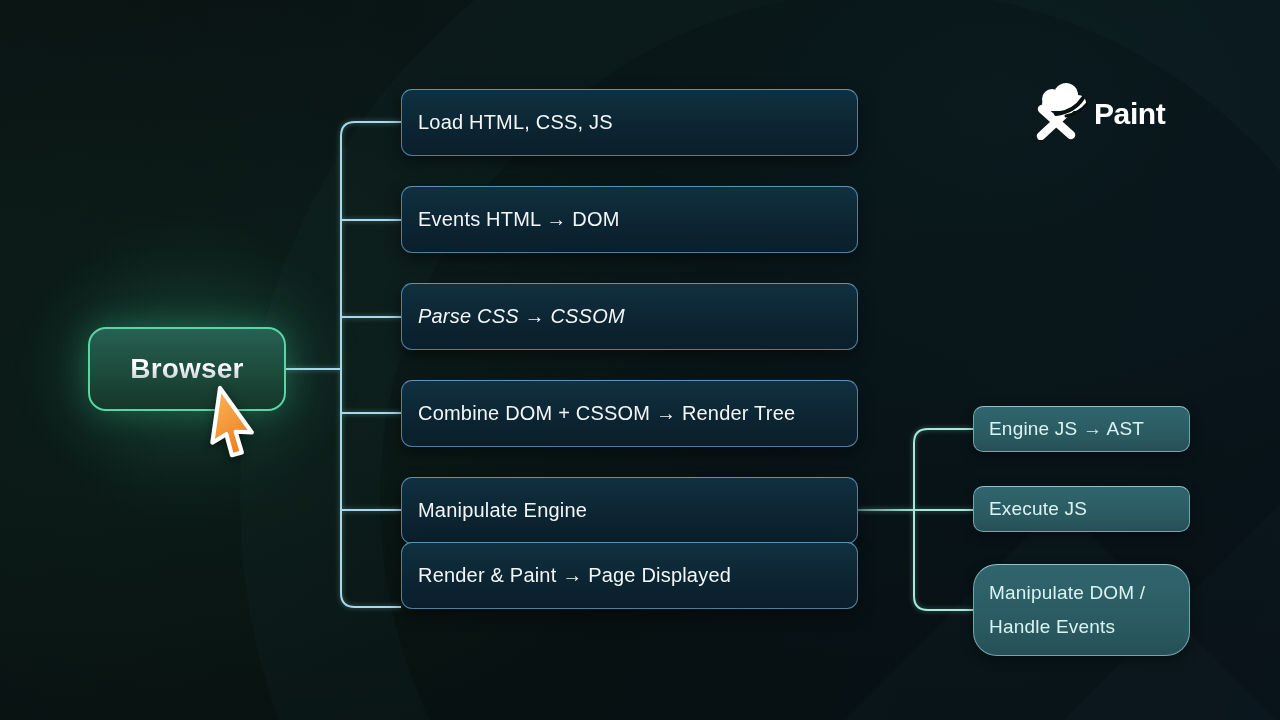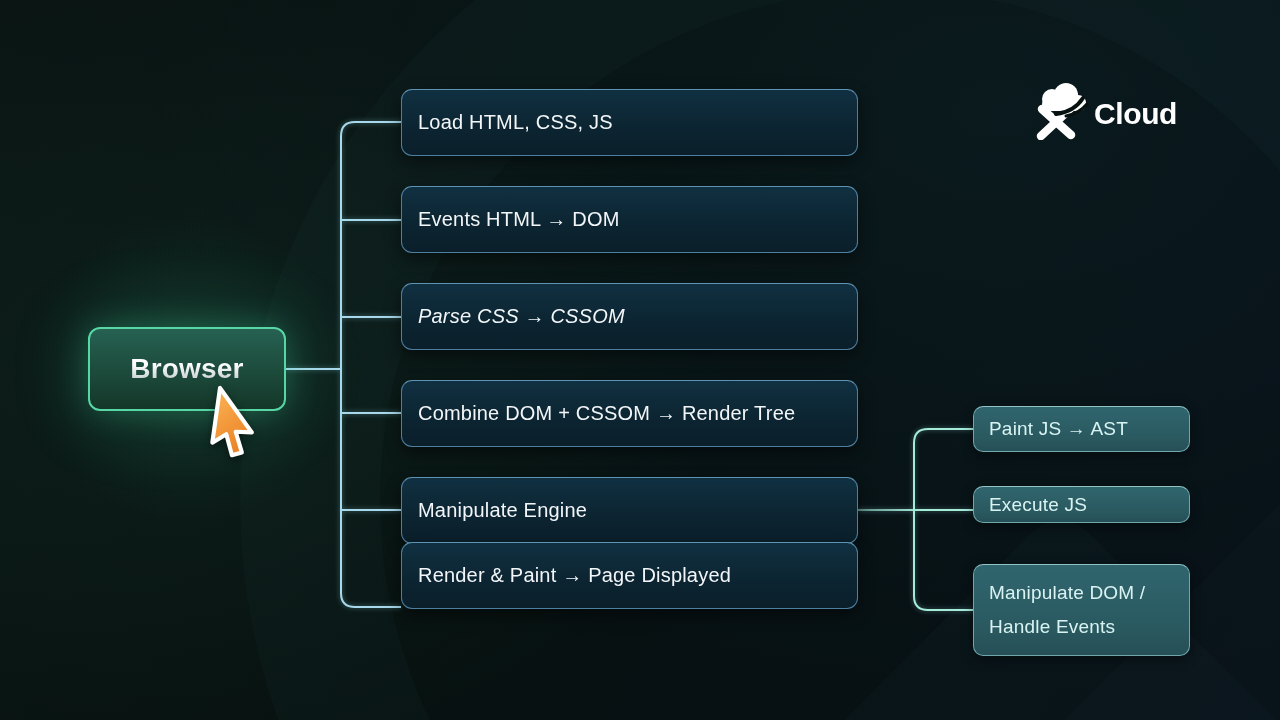--- a/index.html
+++ b/index.html
@@ -22,21 +22,21 @@
     background:radial-gradient(closest-side,rgba(70,205,150,0.12),transparent 70%);}
 
   .connectors{position:absolute;left:0;top:0;
     filter:drop-shadow(0 0 2.5px rgba(150,225,235,0.45));}
 
   .node{position:absolute;display:flex;align-items:center;box-sizing:border-box;}
 
   .root-node{
     left:88px;top:327px;width:198px;height:84px;justify-content:center;
     background:linear-gradient(180deg,#266152 0%,#1c4a3b 55%,#143729 100%);
-    border:2px solid #57d6a6;border-radius:12px;
+    border:2px solid #57d6a6;border-radius:18px;
     box-shadow:0 0 34px rgba(64,214,158,0.30),0 0 90px rgba(64,214,158,0.14);
   }
   .root-node .label{
     font-size:28px;font-weight:600;letter-spacing:0.2px;
     background:linear-gradient(180deg,#ffffff 35%,#b4c1c3 100%);
     -webkit-background-clip:text;background-clip:text;color:transparent;
   }
 
   .main-node{
     left:401px;width:457px;height:67px;padding-left:16px;
@@ -49,22 +49,22 @@
   .main-node.m3{top:380px;} .main-node.m4{top:477px;} .main-node.m5{top:542px;}
 
   .sub-node{
     left:973px;width:217px;padding-left:15px;padding-right:12px;
     background:linear-gradient(180deg,#30656e 0%,#2a5960 70%,#264f57 100%);
     border:1px solid #6fa7ab;border-top-color:#8fc3c4;border-radius:10px;
     box-shadow:0 4px 12px rgba(0,0,0,0.38);
     color:#d9f3f2;font-size:19px;font-weight:500;line-height:34px;letter-spacing:0.2px;
   }
   .sub-node.s0{top:406px;height:46px;}
-  .sub-node.s1{top:486px;height:37px;}
-  .sub-node.s2{top:564px;height:92px;}
+  .sub-node.s1{top:486px;height:46px;}
+  .sub-node.s2{top:564px;height:92px;border-radius:24px;}
 
   .logo{position:absolute;left:1028px;top:78px;display:flex;align-items:center;}
   .logo-text{color:#ffffff;font-size:30px;font-weight:800;letter-spacing:-0.4px;margin-left:2px;margin-top:10px;}
 
   .cursor{position:absolute;left:196px;top:382px;width:80px;height:84px;
     filter:drop-shadow(0 3px 5px rgba(0,0,0,0.45));}
 </style>
 </head>
 <body>
 
@@ -114,21 +114,21 @@
     <span>Combine DOM + CSSOM → Render Tree</span>
   </div>
   <div class="node main-node m4">
     <span>Manipulate Engine</span>
   </div>
   <div class="node main-node m5">
     <span>Render &amp; Paint → Page Displayed</span>
   </div>
 
   <div class="node sub-node s0">
-    <span>Paint JS → AST</span>
+    <span>Engine JS → AST</span>
   </div>
   <div class="node sub-node s1">
     <span>Execute JS</span>
   </div>
   <div class="node sub-node s2">
     <span>Manipulate DOM / Handle Events</span>
   </div>
 
   <svg class="cursor" viewBox="0 0 40 42">
     <defs>
@@ -152,16 +152,16 @@
         <circle cx="24" cy="20" r="10"></circle>
         <circle cx="38" cy="16" r="12"></circle>
         <circle cx="50" cy="24" r="8"></circle>
         <rect x="14" y="18" width="44" height="14" rx="7"></rect>
       </g>
       <g stroke="#071110" fill="none" stroke-linecap="round">
         <path d="M28 35 Q46 33 55 19" stroke-width="4"></path>
         <path d="M38 37 Q52 34 59 25" stroke-width="3"></path>
       </g>
     </svg>
-    <span class="logo-text">Cloud</span>
+    <span class="logo-text">Paint</span>
   </div>
 
 </div>
 
 </body></html>

